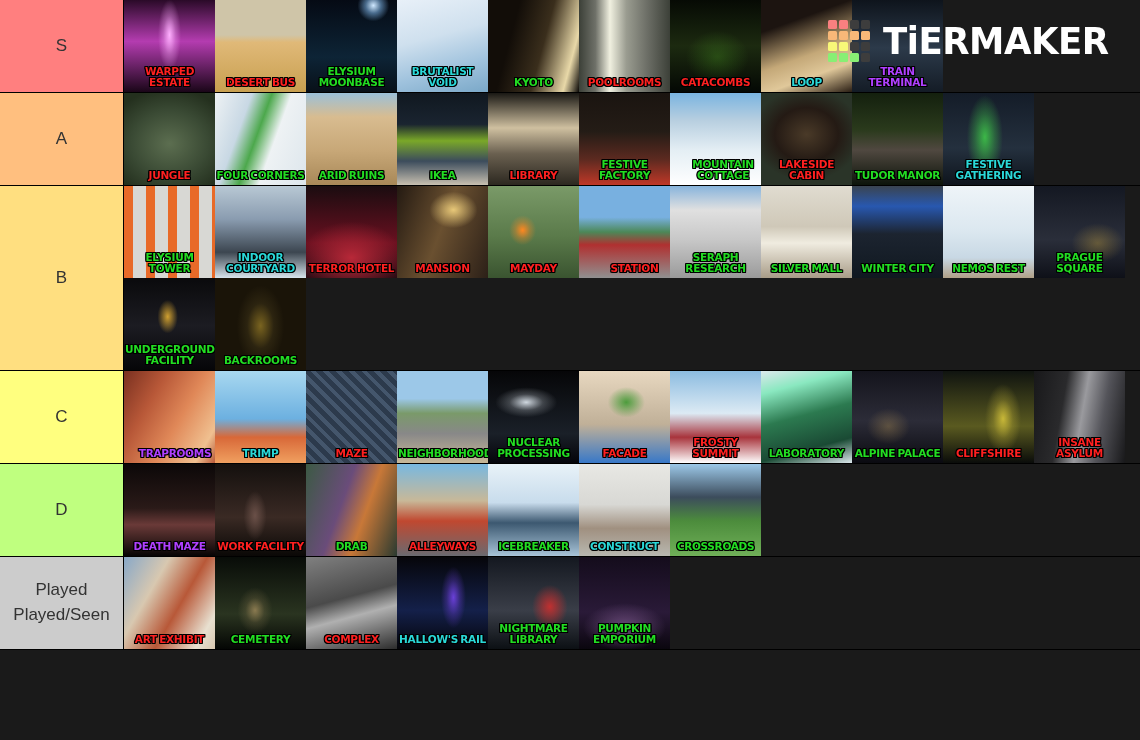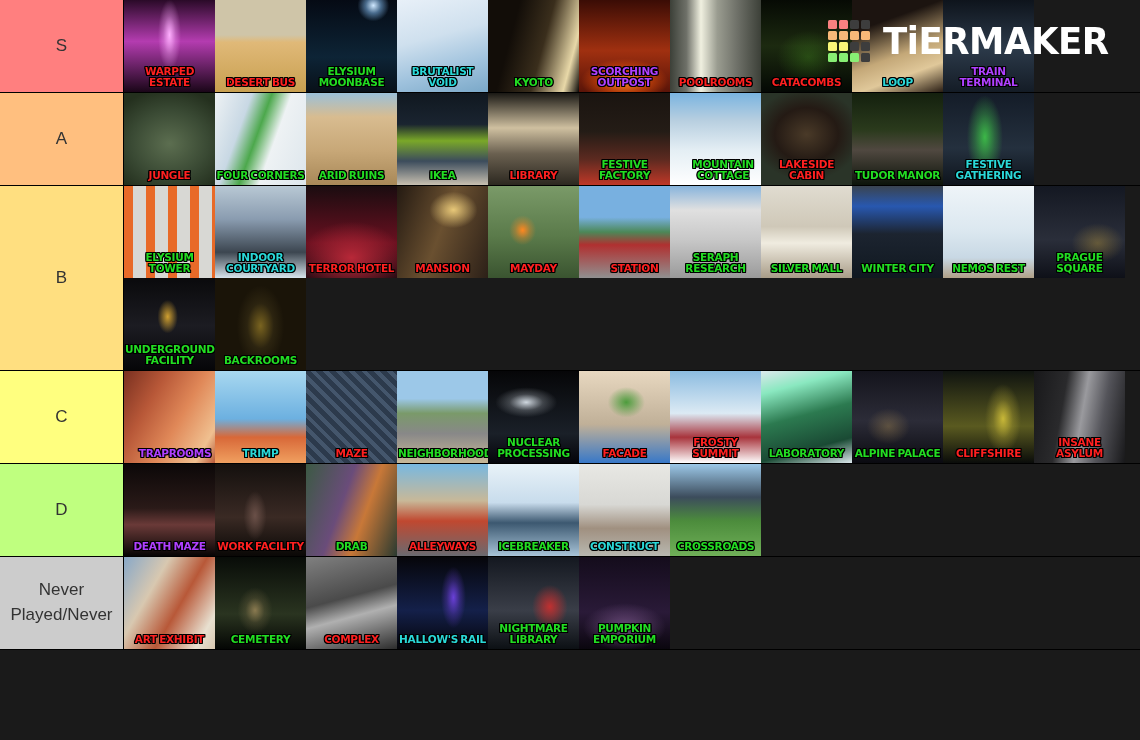--- a/index.html
+++ b/index.html
@@ -158,24 +158,20 @@
           </div>
           <div class="tile">
             <div class="thumb" style="background: linear-gradient(165deg, rgb(232, 240, 248) 0%, rgb(207, 224, 238) 40%, rgb(159, 194, 221) 72%, rgb(122, 168, 200) 100%);"></div>
             <div class="caption" style="color: rgb(42, 216, 216);">BRUTALIST VOID</div>
           </div>
           <div class="tile">
             <div class="thumb" style="background: linear-gradient(105deg, rgb(18, 13, 8) 0%, rgb(18, 13, 8) 28%, rgb(58, 46, 28) 58%, rgb(232, 216, 168) 86%, rgb(10, 8, 6) 100%);"></div>
             <div class="caption" style="color: rgb(34, 221, 34);">KYOTO</div>
           </div>
           <div class="tile">
-            <div class="thumb" style="background: radial-gradient(60% 30% at 50% 88%, rgb(255, 136, 32) 0%, rgba(255, 90, 10, 0.5) 45%, transparent 80%), linear-gradient(rgb(58, 12, 5) 0%, rgb(160, 48, 16) 55%, rgb(90, 20, 8) 100%);"></div>
-            <div class="caption" style="color: rgb(176, 64, 255);">SCORCHING OUTPOST</div>
-          </div>
-          <div class="tile">
             <div class="thumb" style="background: linear-gradient(90deg, rgb(60, 64, 56) 0%, rgb(110, 112, 104) 18%, rgb(240, 240, 224) 34%, rgb(154, 156, 144) 52%, rgb(110, 112, 104) 74%, rgb(60, 64, 56) 100%);"></div>
             <div class="caption" style="color: rgb(255, 32, 32);">POOLROOMS</div>
           </div>
           <div class="tile">
             <div class="thumb" style="background: radial-gradient(48% 40% at 52% 62%, rgba(104, 224, 48, 0.22) 0%, transparent 72%), linear-gradient(rgb(6, 10, 4) 0%, rgb(28, 42, 16) 50%, rgb(4, 8, 4) 100%);"></div>
             <div class="caption" style="color: rgb(255, 32, 32);">CATACOMBS</div>
           </div>
           <div class="tile">
             <div class="thumb" style="background: linear-gradient(160deg, rgb(28, 20, 16) 0%, rgb(28, 20, 16) 26%, rgb(196, 168, 120) 58%, rgb(224, 200, 154) 76%, rgb(42, 30, 20) 100%);"></div>
             <div class="caption" style="color: rgb(42, 216, 216);">LOOP</div>
@@ -364,21 +360,21 @@
             <div class="thumb" style="background: linear-gradient(rgb(232, 232, 228) 0%, rgb(216, 216, 212) 44%, rgb(160, 144, 128) 70%, rgb(184, 184, 176) 100%);"></div>
             <div class="caption" style="color: rgb(42, 216, 216);">CONSTRUCT</div>
           </div>
           <div class="tile">
             <div class="thumb" style="background: linear-gradient(rgb(156, 200, 232) 0%, rgb(60, 76, 92) 36%, rgb(76, 140, 60) 62%, rgb(112, 176, 88) 100%);"></div>
             <div class="caption" style="color: rgb(34, 221, 34); text-align: center;">CROSSROADS</div>
           </div>
         </div>
       </div>
       <div class="tier-row">
-        <div class="tier-label" style="background: rgb(204, 204, 204);">Never Played/Never</div>
+        <div class="tier-label" style="background: rgb(204, 204, 204);">Played Played/Seen</div>
         <div class="tier-items">
           <div class="tile">
             <div class="thumb" style="background: linear-gradient(120deg, rgb(136, 168, 200) 0%, rgb(216, 200, 176) 32%, rgb(184, 88, 56) 58%, rgb(232, 224, 208) 86%, rgb(216, 200, 176) 100%);"></div>
             <div class="caption" style="color: rgb(255, 32, 32);">ART EXHIBIT</div>
           </div>
           <div class="tile">
             <div class="thumb" style="background: radial-gradient(26% 34% at 44% 58%, rgb(138, 122, 80) 0%, rgba(138, 122, 80, 0.25) 40%, transparent 74%), linear-gradient(rgb(8, 12, 8) 0%, rgb(42, 52, 32) 62%, rgb(4, 6, 4) 100%);"></div>
             <div class="caption" style="color: rgb(34, 221, 34);">CEMETERY</div>
           </div>
           <div class="tile">

